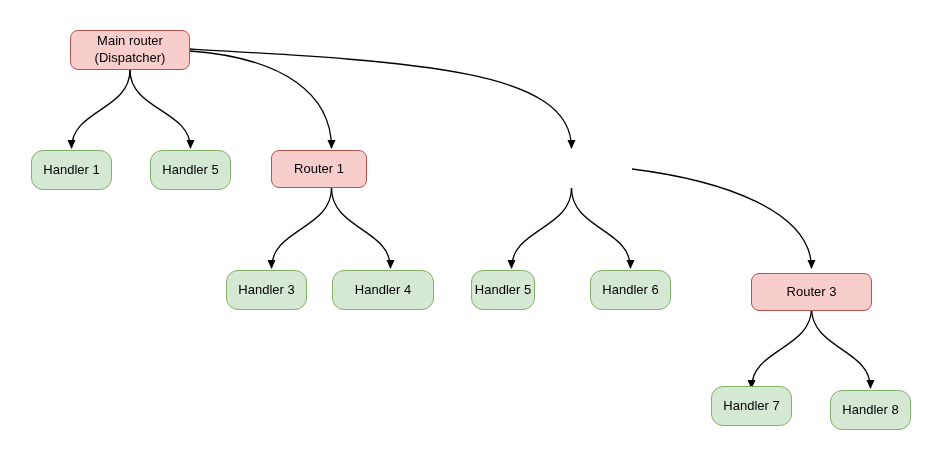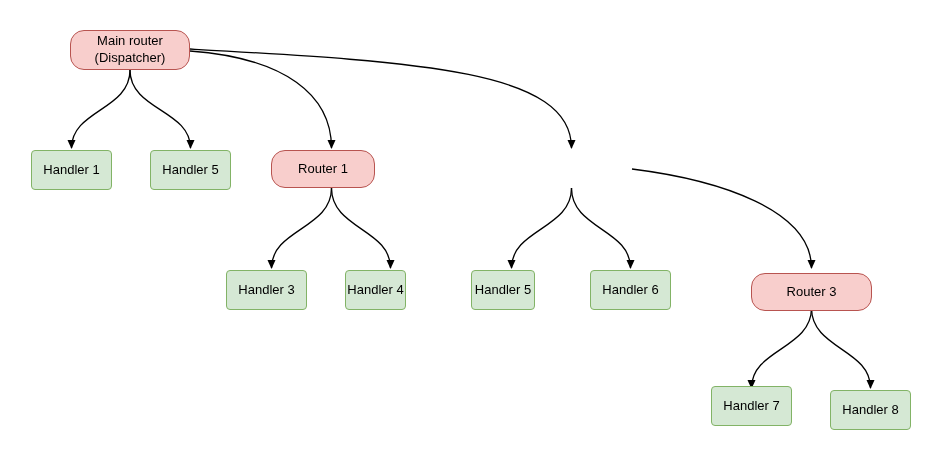--- a/index.html
+++ b/index.html
@@ -16,26 +16,26 @@
   .canvas{position:absolute;inset:0;width:941px;height:461px;}
   svg.edges{position:absolute;left:0;top:0;pointer-events:none;}
   .node{
     position:absolute;display:flex;align-items:center;justify-content:center;
     text-align:center;font-size:13px;line-height:1.3;color:#000;
     white-space:pre-line;box-sizing:border-box;
   }
   .node.router{
     background:var(--router-fill);
     border:1px solid var(--router-stroke);
-    border-radius:14px;
+    border-radius:8px;
   }
   .node.handler{
     background:var(--handler-fill);
     border:1px solid var(--handler-stroke);
-    border-radius:4px;
+    border-radius:12px;
   }
   .edge{fill:none;stroke:var(--edge-color);stroke-width:1.3px;}
 </style>
 </head>
 <body>
 
 <div class="canvas">
 
   <svg class="edges" width="941" height="461" viewBox="0 0 941 461">
     <defs>
@@ -56,24 +56,24 @@
     <path class="edge" marker-end="url(#arrow)" d="M811.5,308 C811.5,349 751.5,349 751.5,388"></path>
     <path class="edge" marker-end="url(#arrow)" d="M811.5,308 C811.5,349 870.5,349 870.5,388"></path>
   </svg>
 
   <div class="node router" style="left:70px;top:30px;width:120px;height:40px">Main router
 (Dispatcher)</div>
 
   <div class="node handler" style="left:31px;top:150px;width:81px;height:40px">Handler 1</div>
   <div class="node handler" style="left:150px;top:150px;width:81px;height:40px">Handler 5</div>
 
-  <div class="node router" style="left:271px;top:150px;width:104px;height:38px">Router 1</div>
+  <div class="node router" style="left:271px;top:150px;width:96px;height:38px">Router 1</div>
 
   <div class="node handler" style="left:226px;top:270px;width:81px;height:40px">Handler 3</div>
-  <div class="node handler" style="left:345px;top:270px;width:61px;height:40px">Handler 4</div>
+  <div class="node handler" style="left:332px;top:270px;width:102px;height:40px">Handler 4</div>
   <div class="node handler" style="left:471px;top:270px;width:64px;height:40px">Handler 5</div>
   <div class="node handler" style="left:590px;top:270px;width:81px;height:40px">Handler 6</div>
 
   <div class="node router" style="left:751px;top:273px;width:121px;height:38px">Router 3</div>
 
   <div class="node handler" style="left:711px;top:386px;width:81px;height:40px">Handler 7</div>
   <div class="node handler" style="left:830px;top:390px;width:81px;height:40px">Handler 8</div>
 
 </div>
 

